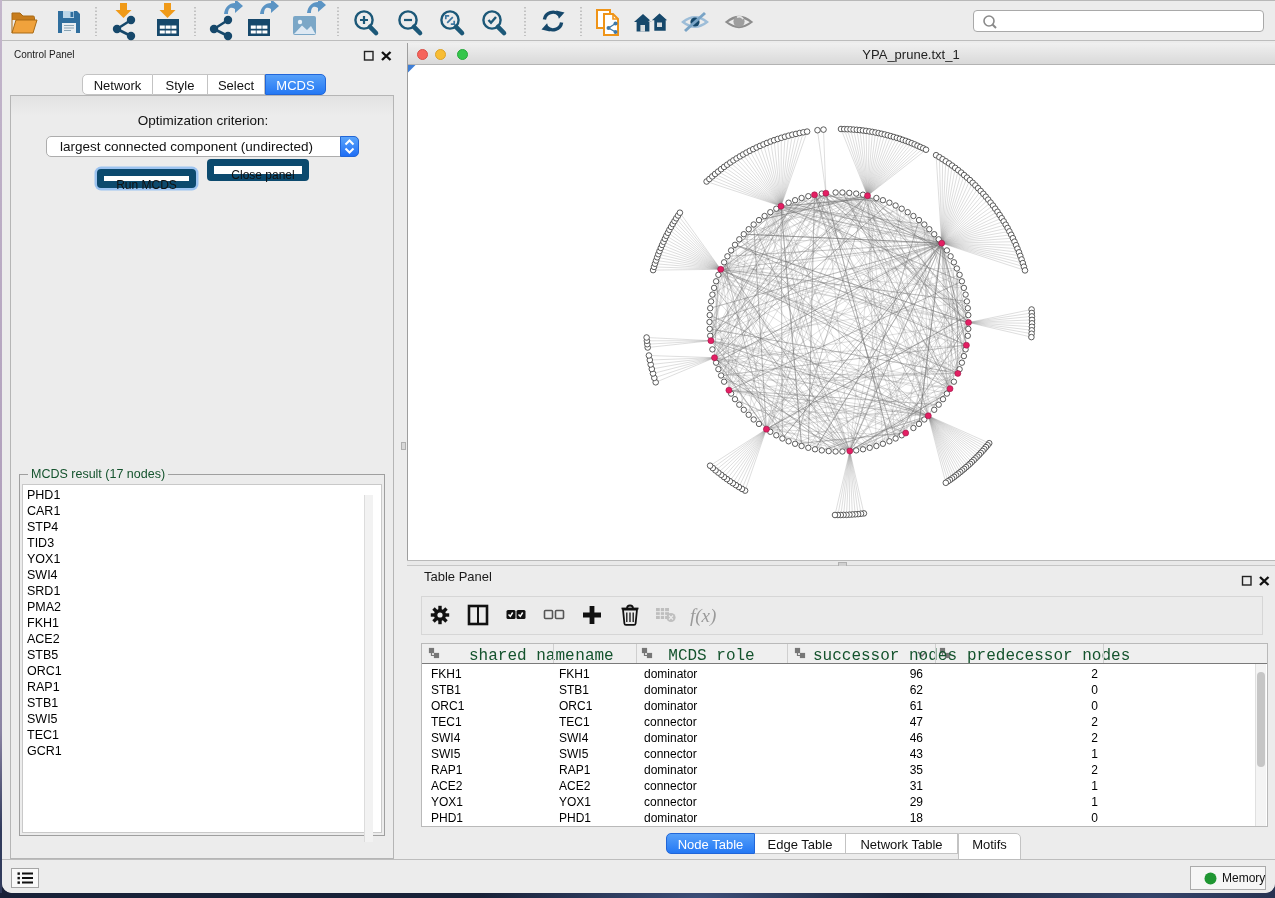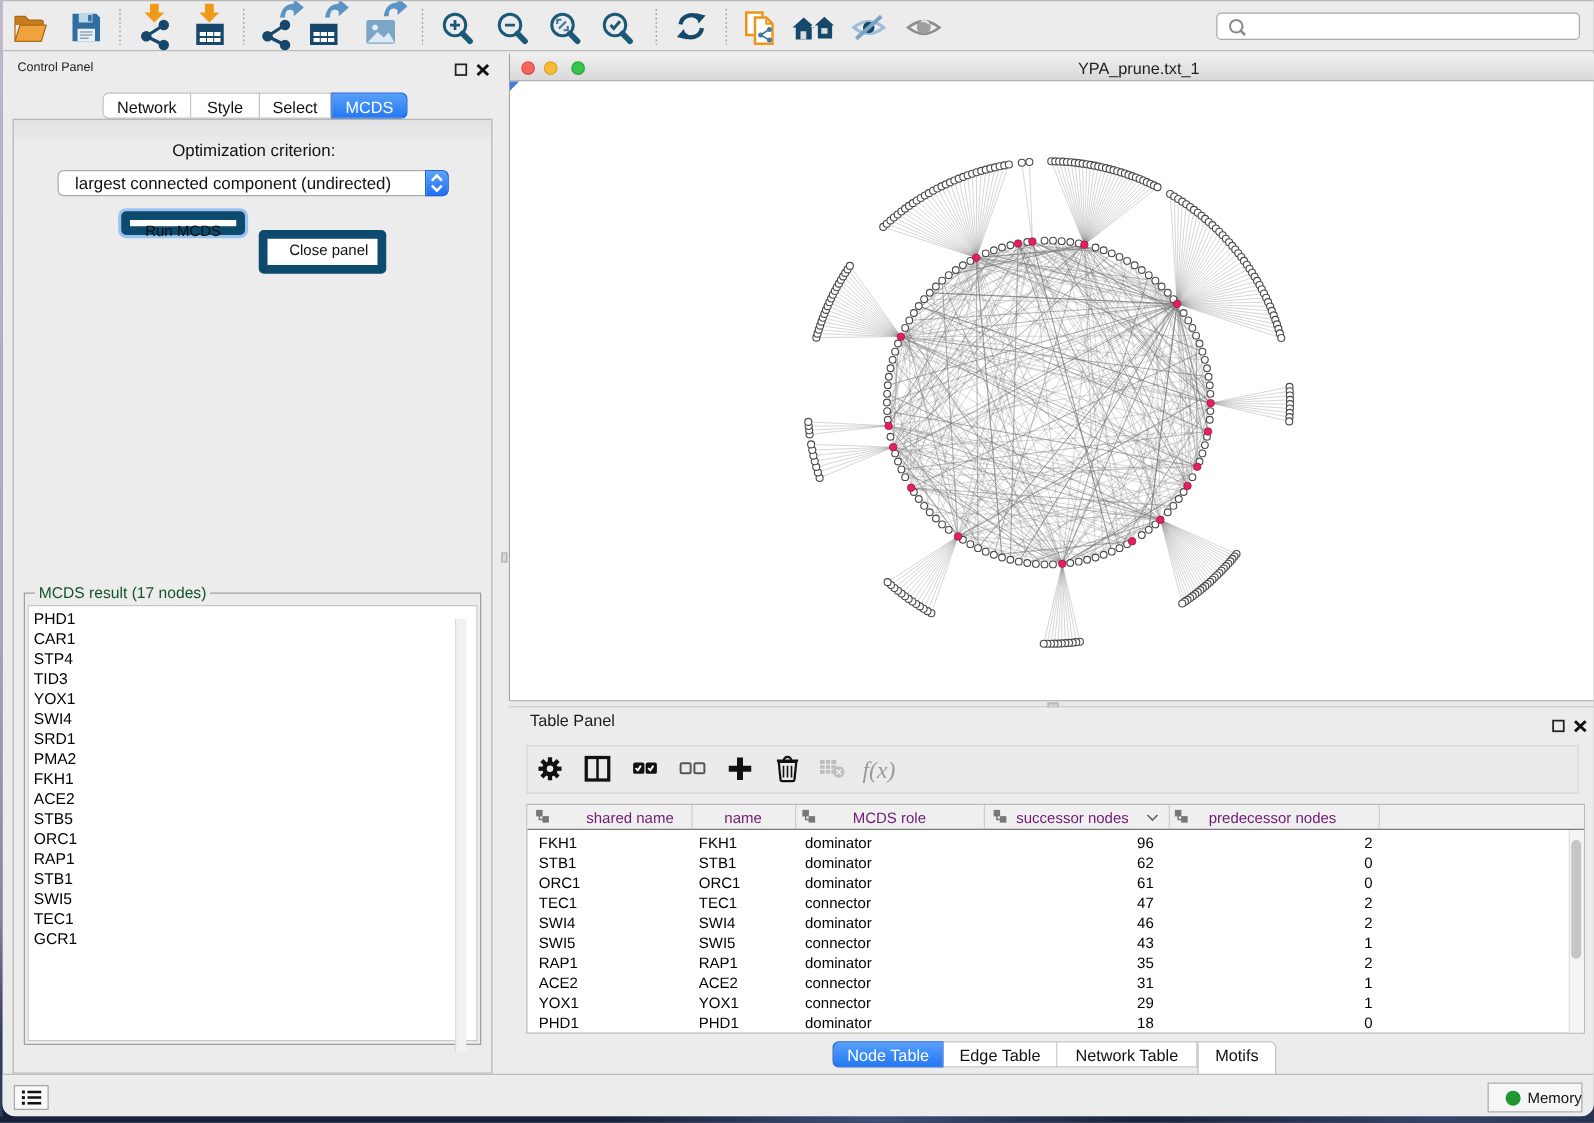--- a/index.html
+++ b/index.html
@@ -44,21 +44,21 @@
   #hdivider{position:absolute;left:405px;top:560px;width:870px;height:6px;background:#e9e9e9;
     border-top:1px solid #b9b9b9;border-bottom:1px solid #c6c6c6;box-sizing:border-box;}
   #vdivider{position:absolute;left:399px;top:43px;width:6px;height:816px;background:#ececec;}
   
   #tablepanel{position:absolute;left:405px;top:566px;width:870px;height:295px;background:#ececec;}
   #tp-toolbar{position:absolute;left:14px;top:30px;width:842px;height:39px;background:#ebebeb;
     border:1px solid #d6d6d6;box-sizing:border-box;}
   #tbl{position:absolute;left:14px;top:77px;width:847px;height:184px;background:#fff;
     border:1px solid #b9b9b9;box-sizing:border-box;}
   #tblhead{position:absolute;left:0;top:0;width:845px;height:19px;background:#efefef;border-bottom:1px solid #7a7a7a;}
-  .th{position:absolute;top:3px;font-size:12px;color:#701a75;}
+  .th{position:absolute;top:3px;font-size:16px;color:#14532d;font-family:Liberation Mono, monospace;}
   .thsep{position:absolute;top:0;height:19px;border-left:1px solid #cfcfcf;}
   .td{position:absolute;font-size:12px;color:#000;white-space:nowrap;}
   #tbl-scroll{position:absolute;right:1px;top:20px;width:10px;height:162px;background:#f4f4f4;border-left:1px solid #e0e0e0;}
   #tbl-thumb{position:absolute;left:1px;top:8px;width:8px;height:95px;background:#c6c6c6;border-radius:4px;}
   
   #statusbar{position:absolute;left:0;top:859px;width:1273px;height:34px;background:#ececec;border-top:1px solid #bdbdbd;box-sizing:border-box;}
   #memorybtn{position:absolute;left:1188px;top:6px;width:76px;height:24px;background:#f6f6f6;
     border:1px solid #ababab;box-sizing:border-box;font-size:12px;color:#111;}
   #listicon{position:absolute;left:9px;top:8px;width:28px;height:20px;background:#f9f9f9;
     border:1px solid #a5a5a5;box-sizing:border-box;}
@@ -225,21 +225,21 @@
   <div style="position:absolute;left:13px;top:2px;font-size:13.5px;color:#111;">largest connected component (undirected)</div>
   <div id="dd-spin">
         <svg width="17" height="19" style="position:absolute;left:0;top:0">
           <path d="M4.5 7.5 L8.5 3.5 L12.5 7.5" fill="none" stroke="#fff" stroke-width="2"></path>
           <path d="M4.5 11.5 L8.5 15.5 L12.5 11.5" fill="none" stroke="#fff" stroke-width="2"></path>
         </svg>
       </div>
 </div>
 <div id="optlabel">Optimization criterion:</div>
 <div class="btn" style="left:95px;top:169px;width:99px;height:19px;line-height:19px;box-shadow:0 0 0 2.5px #9cc3f0;">Run MCDS</div>
-<div class="btn" style="left:205px;top:184px;width:102px;height:35px;line-height:19px;padding-left:10px;">Close panel</div>
+<div class="btn" style="left:205px;top:159px;width:102px;height:22px;line-height:19px;padding-left:10px;">Close panel</div>
 <div id="fieldset">
   <div id="fs-legend">MCDS result (17 nodes)</div>
   <div id="fs-list">
     <div id="fs-scroll"></div>
     <div class="li" style="top:3px;">PHD1</div>
     <div class="li" style="top:19px;">CAR1</div>
     <div class="li" style="top:35px;">STP4</div>
     <div class="li" style="top:51px;">TID3</div>
     <div class="li" style="top:67px;">YOX1</div>
     <div class="li" style="top:83px;">SWI4</div>

